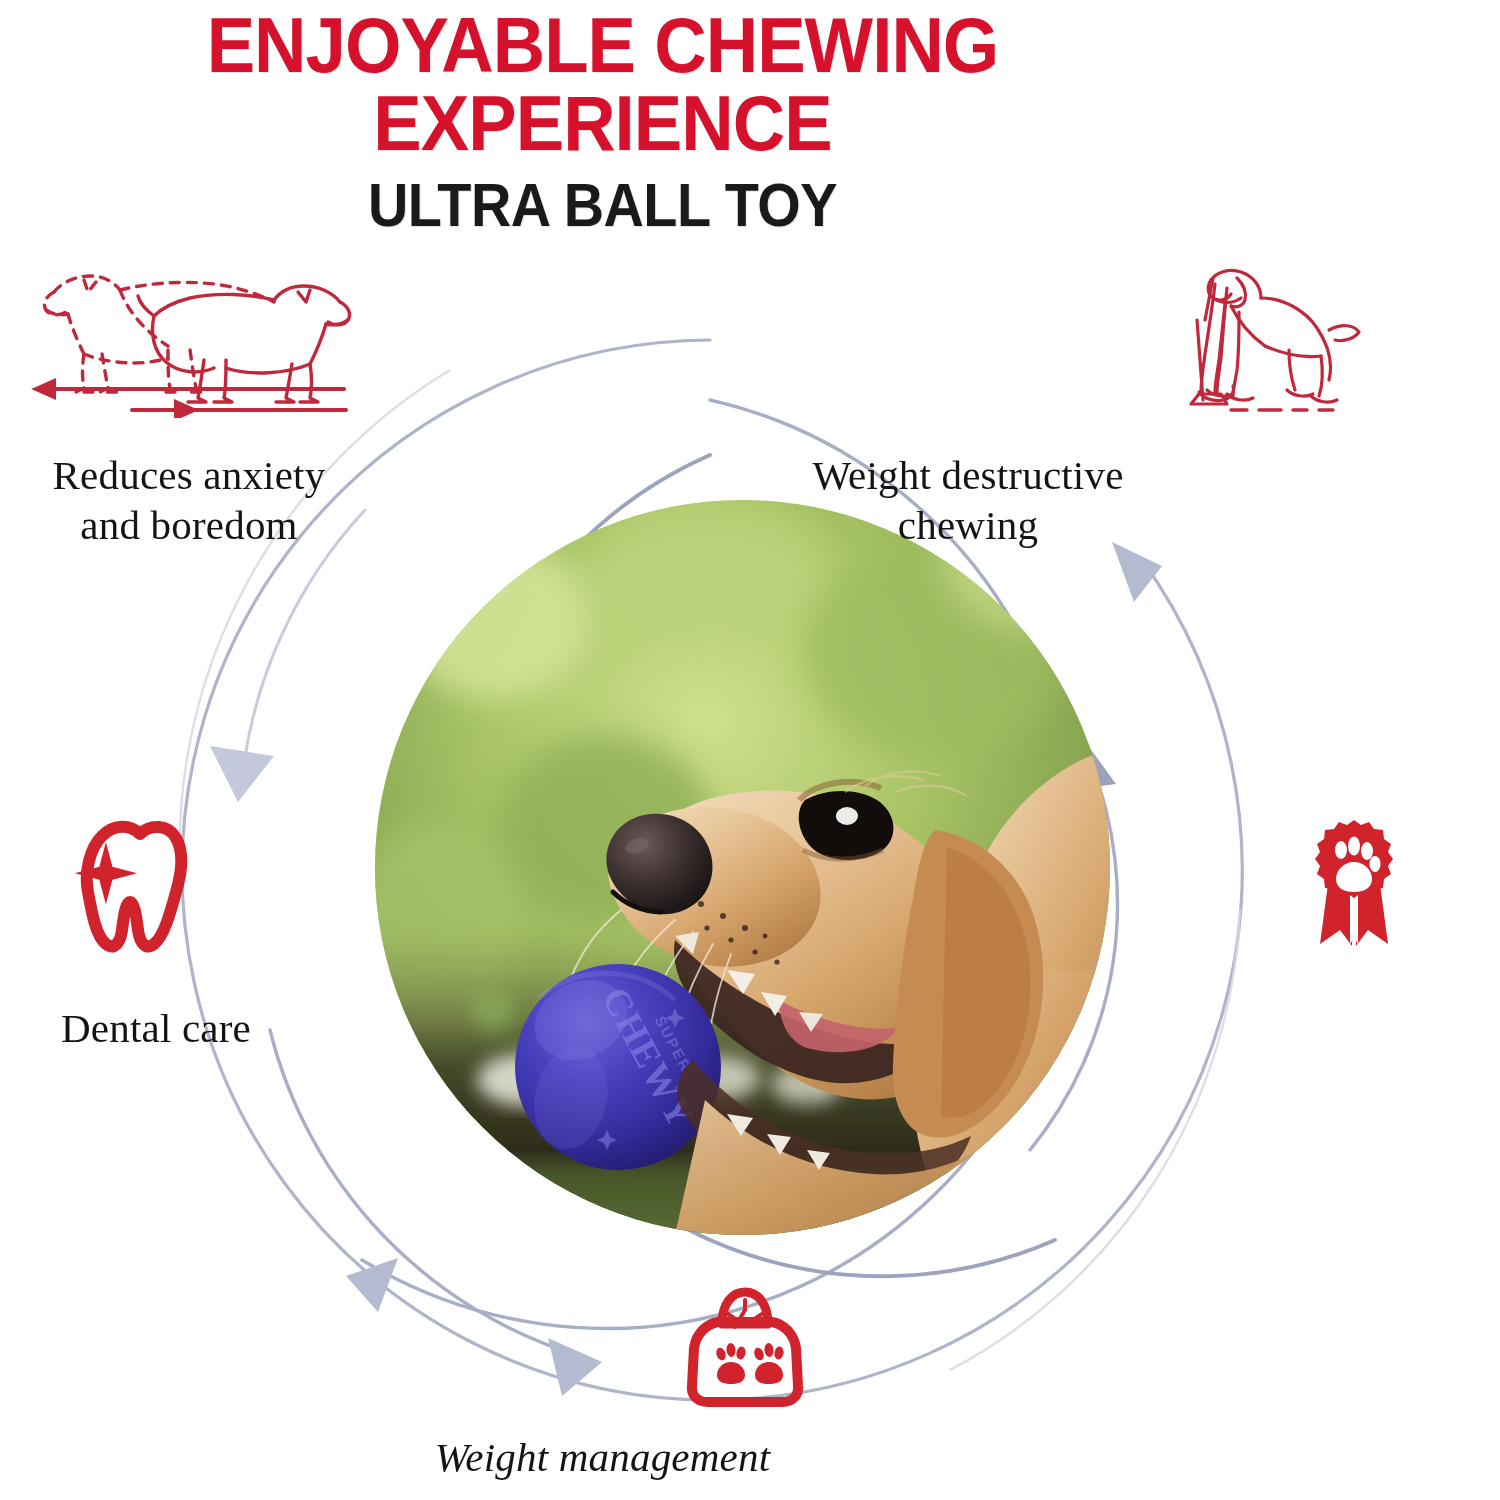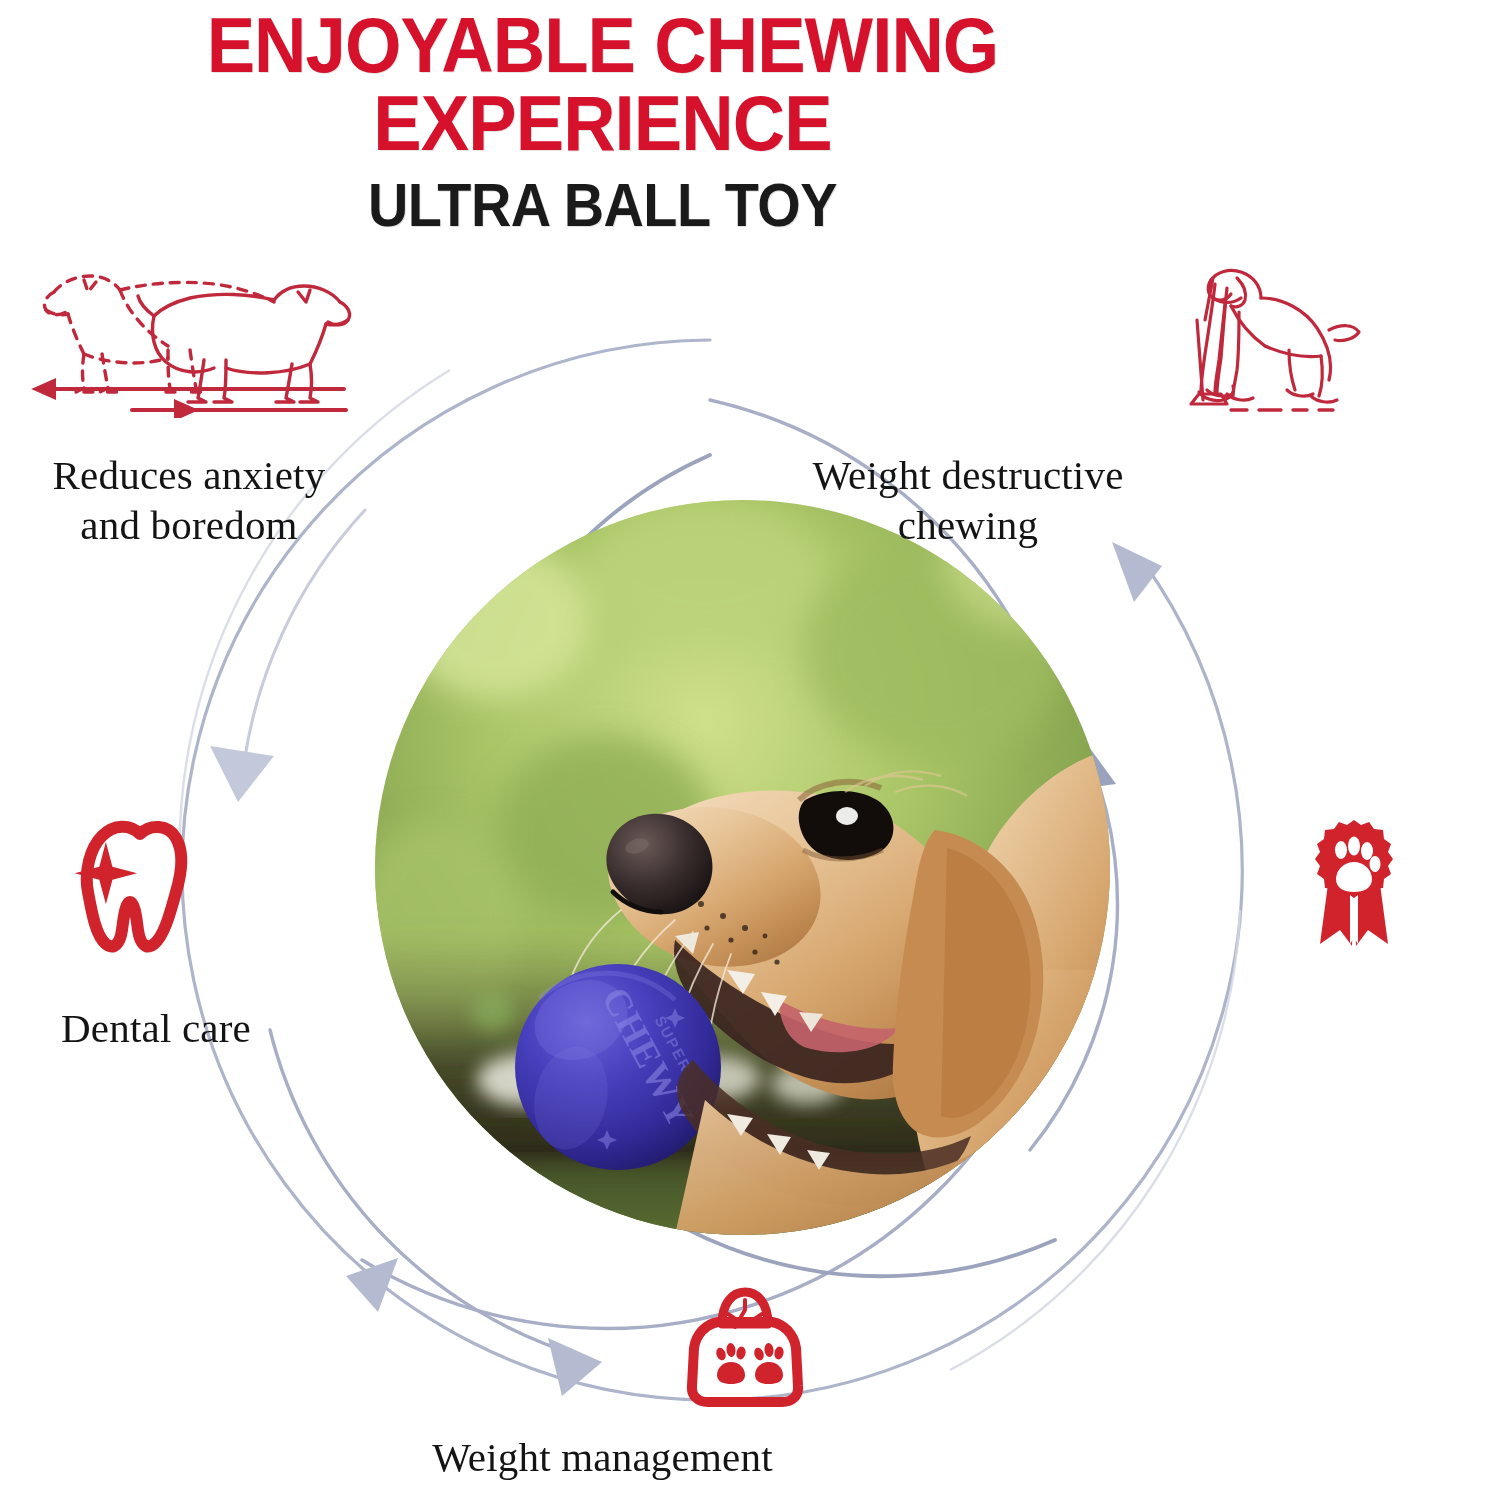--- a/index.html
+++ b/index.html
@@ -47,21 +47,21 @@
     color:#141414;
     font-size:41px;
     line-height:1.22;
     text-align:center;
     letter-spacing:0.2px;
   }
   #label-anxiety{left:-6px;top:450px;width:390px;}
   #label-destructive{right:2px;top:450px;width:470px;}
   #label-dental{left:16px;top:995px;width:280px;margin-top:8px;}
   #label-training{right:6px;top:995px;width:300px;}
-  #label-weight{left:0;right:0;top:1432px;}
+  #label-weight{left:0;right:0;top:1432px;font-style:italic;}
 
   
   .icon-box{position:absolute;}
   #icon-anxiety{left:28px;top:258px;width:330px;height:160px;}
   #icon-destructive{left:1165px;top:258px;width:200px;height:160px;}
   #icon-dental{left:70px;top:818px;width:120px;height:140px;}
   #icon-training{left:1300px;top:818px;width:108px;height:130px;}
   #icon-weight{left:680px;top:1280px;width:130px;height:130px;}
 
   

